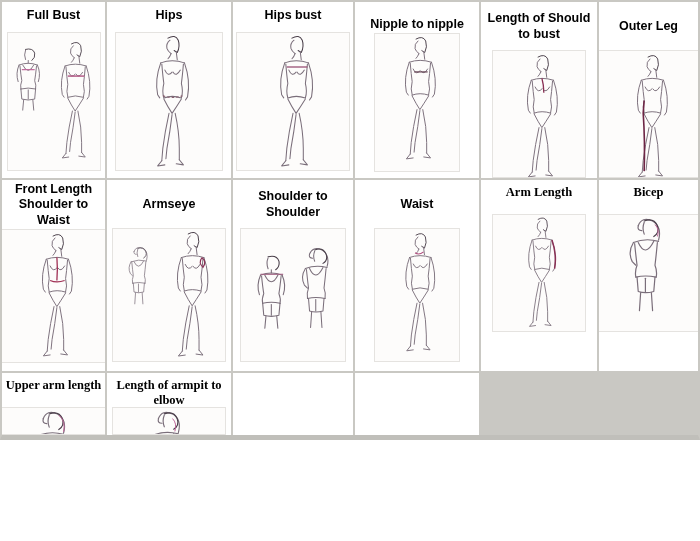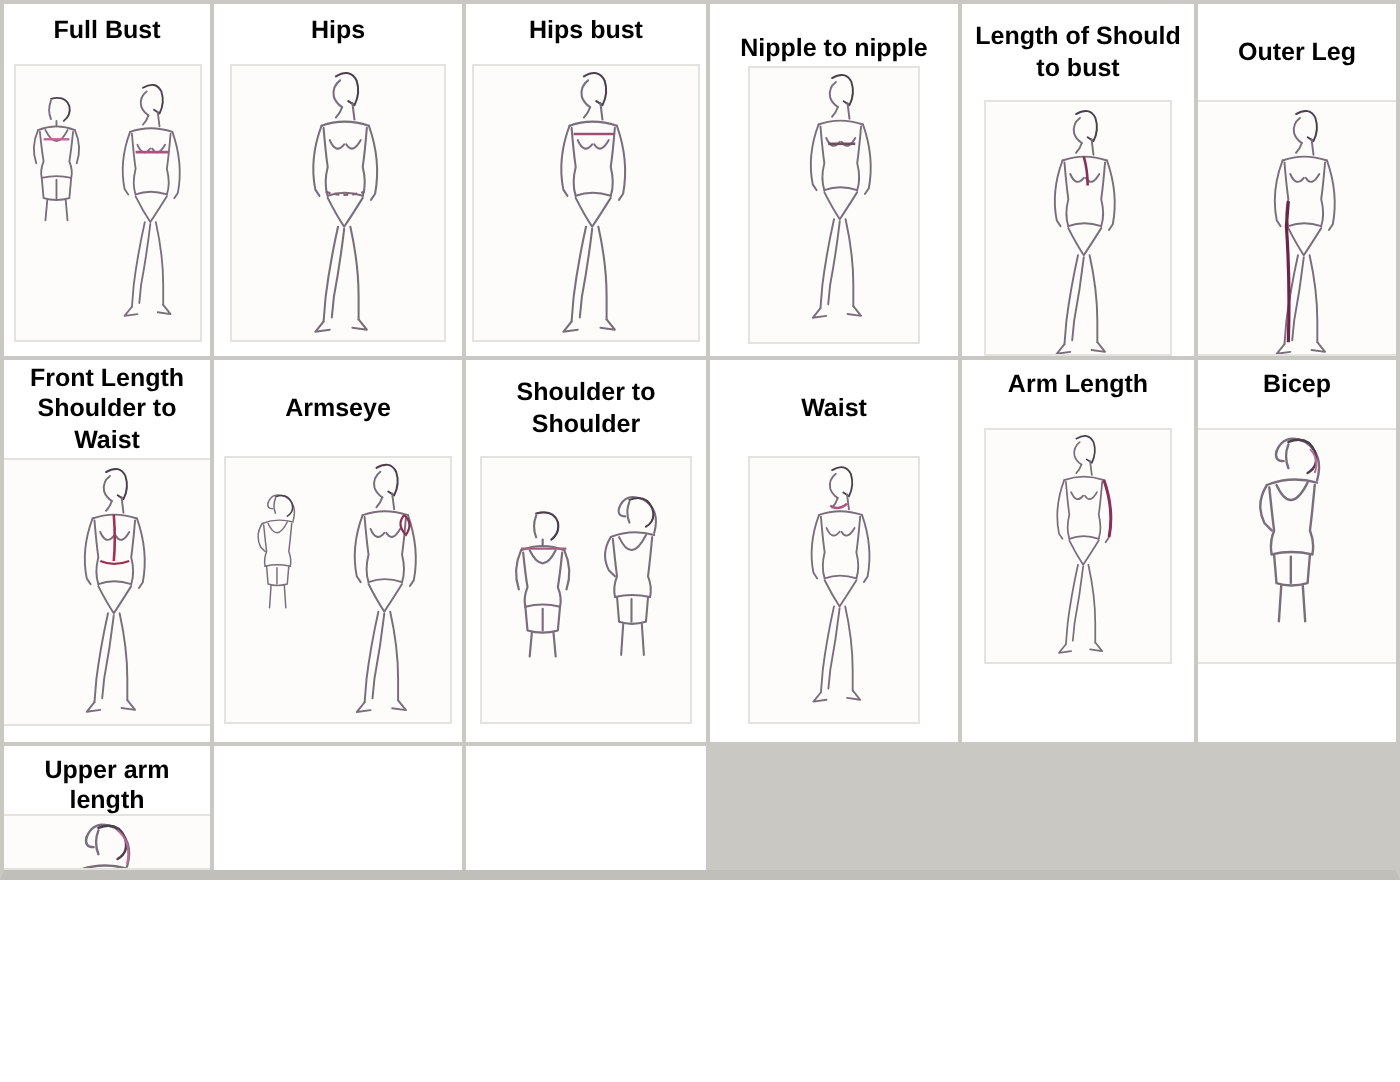--- a/index.html
+++ b/index.html
@@ -15,21 +15,21 @@
     border-bottom:5px solid #c0bfba;
   }
   .cell{background:#ffffff;overflow:hidden;display:flex;flex-direction:column;align-items:center;}
   .label{
     font-weight:bold;font-size:12.5px;line-height:1.22;color:#000;
     text-align:center;padding:6px 2px 1px;width:100%;box-sizing:border-box;
   }
   .row1 .label{min-height:30px;}
   .row1.c6 .label{padding-top:15px;}
   .row2 .label{min-height:48px;display:flex;align-items:center;justify-content:center;padding-top:2px;}
-  .row3 .label{min-height:34px;padding-top:5px;}
+  .row3 .label{min-height:34px;padding-top:5px;font-family:Liberation Serif, serif;}
   .frame{
     background:#fdfcfb;border:1px solid #e5e3e0;box-sizing:border-box;
     display:flex;align-items:flex-start;justify-content:center;overflow:hidden;
   }
   .row1 .frame{height:139px;}
   .row2 .frame{height:134px;}
   .row3 .frame{height:118px;}
   .c1 .frame{width:94px;} .c2 .frame{width:114px;} .c3 .frame{width:108px;}
   .c4 .frame{width:114px;} .c5 .frame{width:106px;} .c6 .frame{width:86px;}
   svg.sk{display:block;}
@@ -228,20 +228,29 @@
     <div class="cell row3 c3">
       <div class="label">Upper arm length</div>
       <div class="frame">
         <svg class="sk" width="60" height="110" viewBox="0 0 50 92">
           <use href="#fig-backraised"></use>
           <path d="M33,20 Q35,11 29,6" stroke="#c0689a" stroke-width="1" fill="none"></path>
         </svg>
       </div>
     </div>
 
+    <div class="cell row3 c4">
+      <div class="label">Length of armpit to elbow</div>
+      <div class="frame">
+        <svg class="sk" width="60" height="108" viewBox="0 0 50 92">
+          <use href="#fig-backraised"></use>
+          <path d="M30,20 Q32,13 28,9" stroke="#c0689a" stroke-width="1" fill="none"></path>
+        </svg>
+      </div>
+    </div>
 
     <div class="cell row3 c5">
       <div class="label"></div>
     </div>
 
     <div class="cell row3 c6">
       <div class="label"></div>
     </div>
 
   </div>

